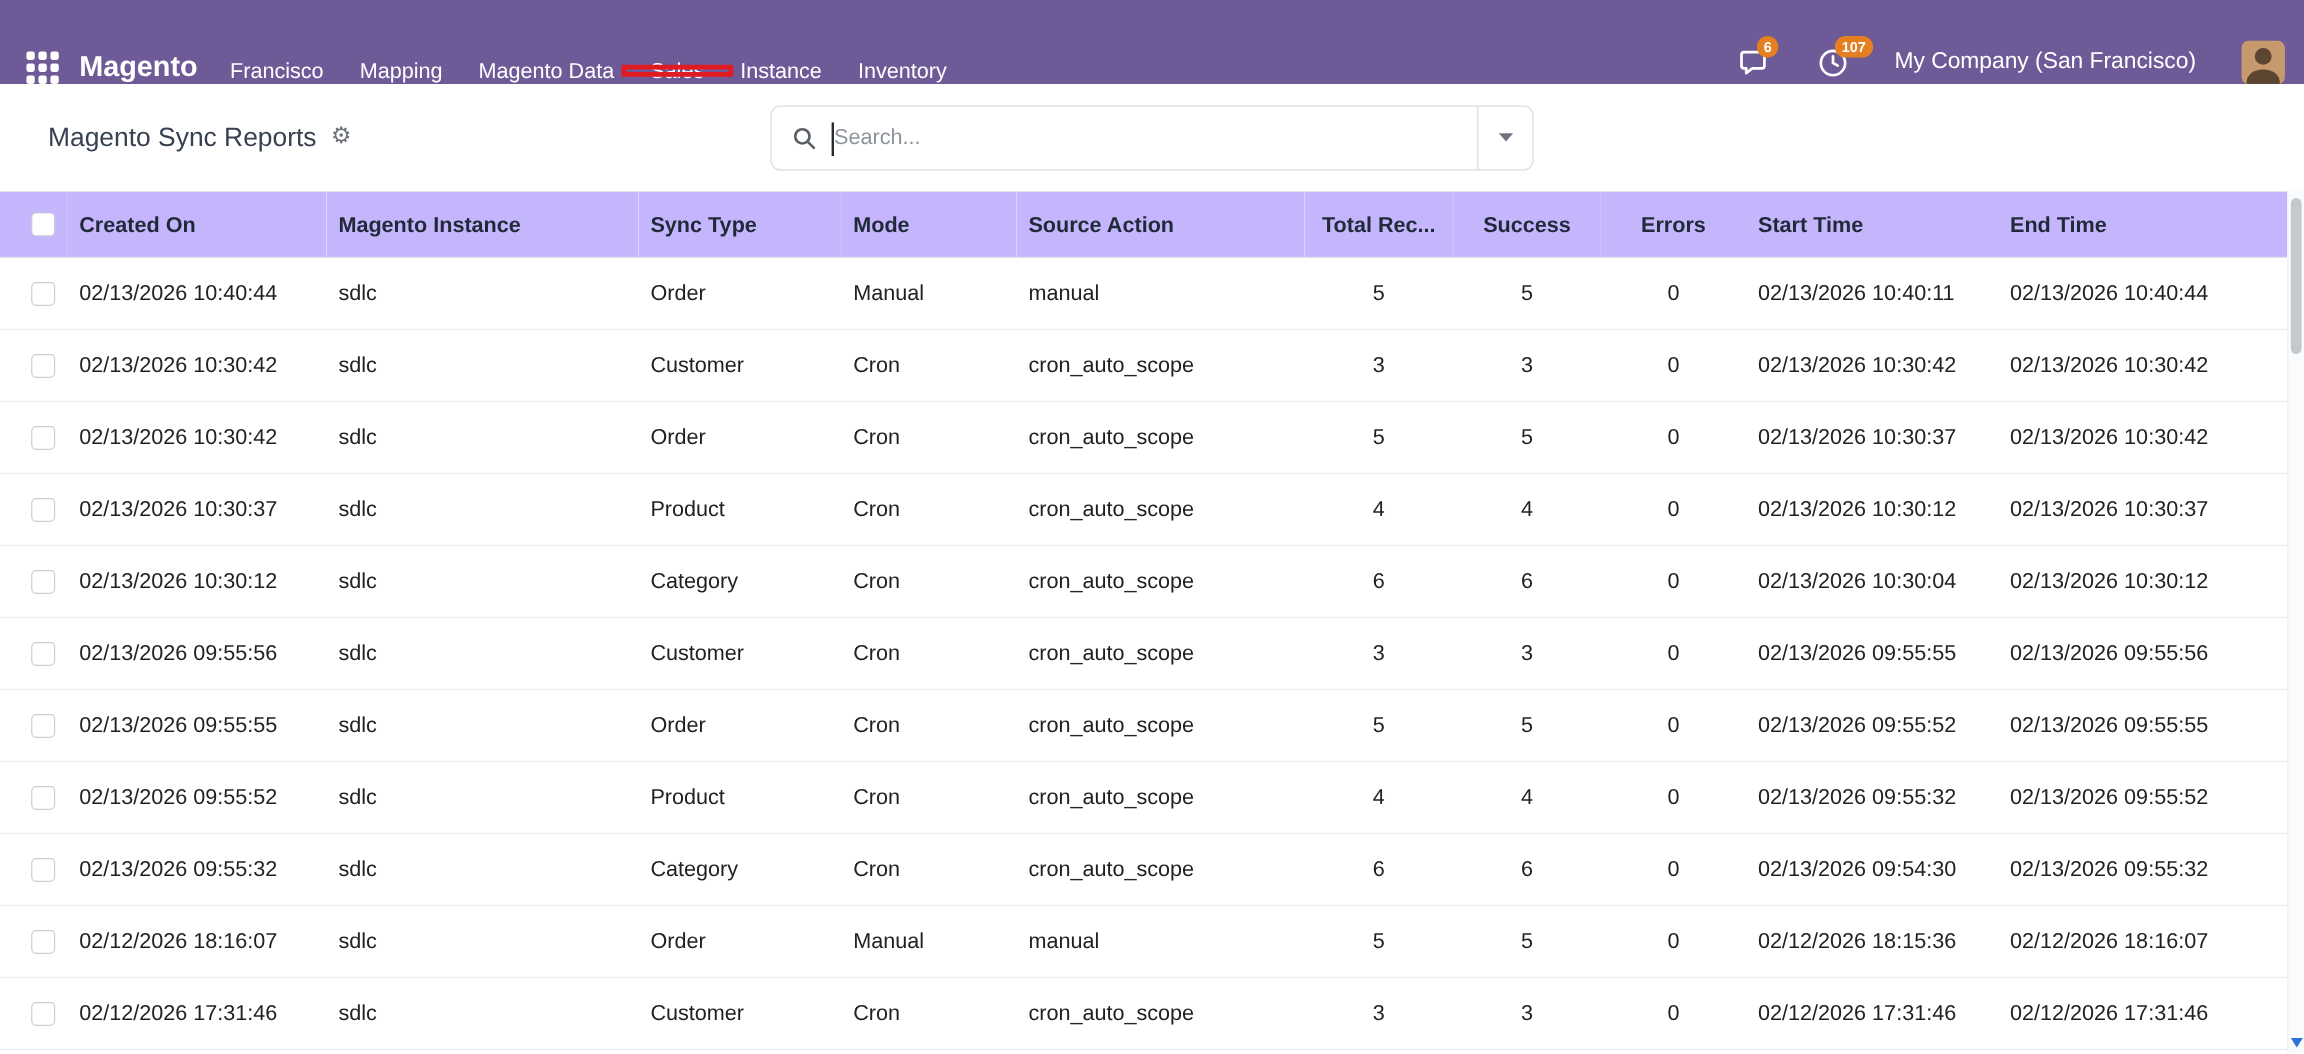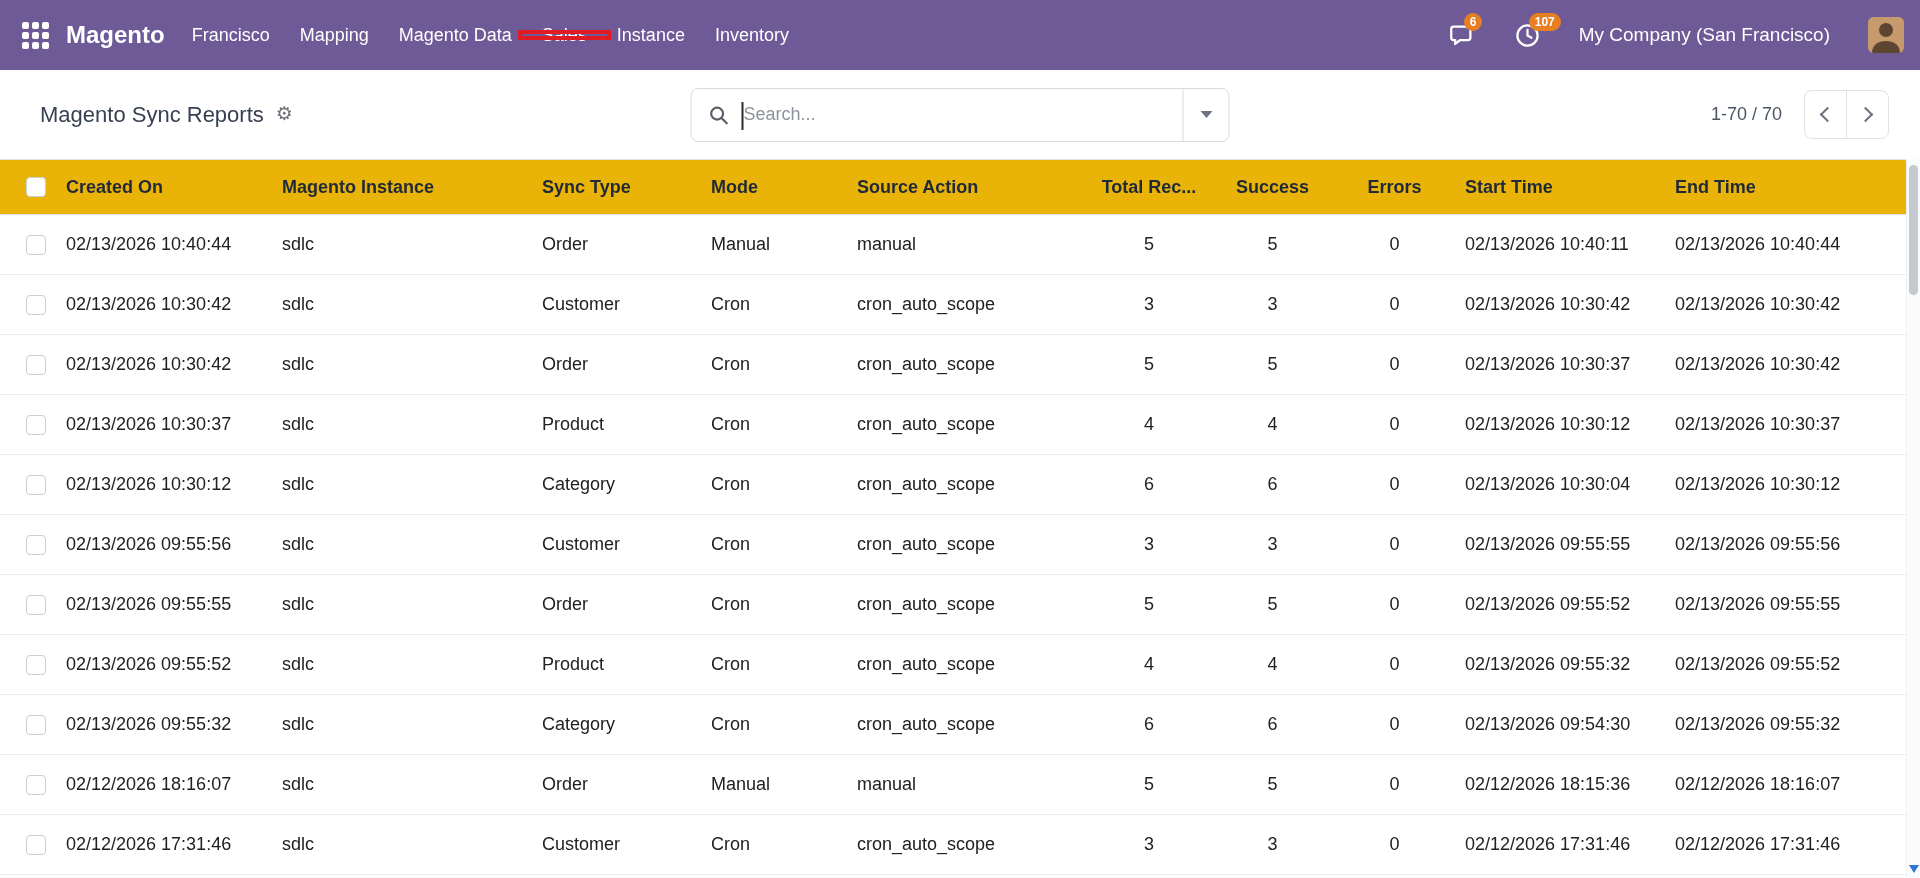--- a/index.html
+++ b/index.html
@@ -1,21 +1,21 @@
 <!DOCTYPE html>
 <html style="--color-navbar: #6d5a97; --color-badge: #e67e22; --color-annotation: #e11b22;"><head>
 <meta charset="utf-8">
 <style>
   * { margin:0; padding:0; box-sizing:border-box; }
   html,body { width:1920px; height:878px; overflow:hidden; background:#fff;
               font-family:"Liberation Sans", sans-serif; }
 
   
   .navbar { height:70px; background:var(--color-navbar,#6d5a97); color:#fff;
-            display:flex; align-items:center; padding:0 16px 0 12px; position:relative; }
+            display:flex; align-items:flex-end; padding:0 16px 0 12px; position:relative; }
   .apps-btn { width:46px; display:flex; align-items:center; justify-content:center; cursor:pointer; }
   .grid-icon { width:27px; height:27px; display:grid;
                grid-template-columns:repeat(3,1fr); grid-template-rows:repeat(3,1fr); gap:3px; }
   .grid-icon span { background:#fff; border-radius:2px; }
   .brand { display:flex; align-items:center; font-size:24px; font-weight:bold; margin:0 12px 0 8px; cursor:pointer; }
   .nav-menu { display:flex; align-items:stretch; }
   .nav-item { display:flex; align-items:center; padding:0 15px; font-size:18px;
               cursor:pointer; position:relative; white-space:nowrap; }
   .annotation-box { position:absolute; left:-9px; right:-9px; top:5px; bottom:6px;
                     border:4px solid var(--color-annotation,#e11b22); pointer-events:none; z-index:5; }
@@ -28,21 +28,21 @@
   .avatar { width:36px; height:36px; border-radius:6px; overflow:hidden; cursor:pointer;
             background:#c89b6e; display:flex; align-items:flex-end; justify-content:center; }
 
   
   .control-panel { height:89px; display:flex; align-items:center; justify-content:space-between;
                    padding:0 31px 0 40px; position:relative; background:#fff; }
   .title-area { display:flex; gap:12px; }
   .page-title { font-size:22px; font-weight:400; color:#374151; }
   .gear { font-family:"DejaVu Sans", sans-serif; font-size:19px; color:#6d7278; cursor:pointer; }
 
-  .search-wrap { position:absolute; left:50%; top:50%; transform:translate(-50%,-50%); width:539px; }
+  .search-wrap { position:absolute; left:50%; top:50%; transform:translate(-50%,-50%); width:636px; }
   .search-box { position:relative; display:flex; align-items:center; height:54px;
                 border:1px solid #d7dadd; border-radius:8px; background:#fff; }
   .search-icon { margin:0 8px 0 16px; flex:0 0 auto; }
   .fake-caret { position:absolute; left:50px; top:13px; width:2px; height:28px; background:#2b2b2b; }
   .search-input { flex:1; border:none; outline:none; font-size:18px; color:#111;
                   padding-left:6px; background:transparent; font-family:inherit; }
   .search-input::placeholder { color:#8d939c; }
   .search-toggle { width:46px; align-self:stretch; border-left:1px solid #d7dadd;
                    display:flex; align-items:center; justify-content:center; cursor:pointer; }
   .caret-down { width:0; height:0; border-left:6px solid transparent;
@@ -56,21 +56,21 @@
   .pager-buttons button:first-child { border-radius:8px 0 0 8px; }
   .pager-buttons button:last-child { border-radius:0 8px 8px 0; margin-left:-1px; }
   .chev { width:11px; height:11px; border-left:2px solid #6b7280; border-bottom:2px solid #6b7280; }
   .chev-left  { transform:rotate(45deg);  margin-left:4px; }
   .chev-right { transform:rotate(225deg); margin-right:4px; }
 
   
   table { border-collapse:collapse; table-layout:fixed; width:1906px; }
   thead th { height:55px; font-size:18px; font-weight:600; color:#1f2937; text-align:left;
              padding:0 10px; border-top:1px solid #dfe3e8; border-bottom:1px solid #dfe3e8;
-             white-space:nowrap; overflow:hidden; text-overflow:ellipsis; background:#eab308; }
+             white-space:nowrap; overflow:hidden; text-overflow:ellipsis; background:#c4b5fd; }
   tbody td { height:60px; font-size:18px; color:#202124; padding:0 10px;
              border-top:1px solid #e9ecef; white-space:nowrap; overflow:hidden;
              text-overflow:ellipsis; background:#fff; }
   tbody tr:last-child td { border-bottom:1px solid #e9ecef; }
   th.num, td.num { text-align:center; }
   th.cb, td.cb { padding:0 0 0 26px; }
   input[type="checkbox"] { appearance:none; -webkit-appearance:none; width:20px; height:20px;
                            border:1px solid #c9ced4; border-radius:4px; background:#fff;
                            cursor:pointer; display:block; }
 
@@ -148,31 +148,20 @@
         <path d="M15.5 15.5L21 21"></path>
       </svg>
       <span class="fake-caret"></span>
       <input class="search-input" type="text" value="" placeholder="Search..." style="">
       <div class="search-toggle">
         <span class="caret-down"></span>
       </div>
     </div>
   </div>
 
-  <div class="pager">
-    <span class="pager-text">1-70 / 70</span>
-    <div class="pager-buttons">
-      <button>
-        <span class="chev chev-left"></span>
-      </button>
-      <button>
-        <span class="chev chev-right"></span>
-      </button>
-    </div>
-  </div>
 </section>
 
 <main>
   <table>
     <colgroup>
       <col style="width:56px">
         <col style="width:216px">
         <col style="width:260px">
       <col style="width:169px">
         <col style="width:146px">

